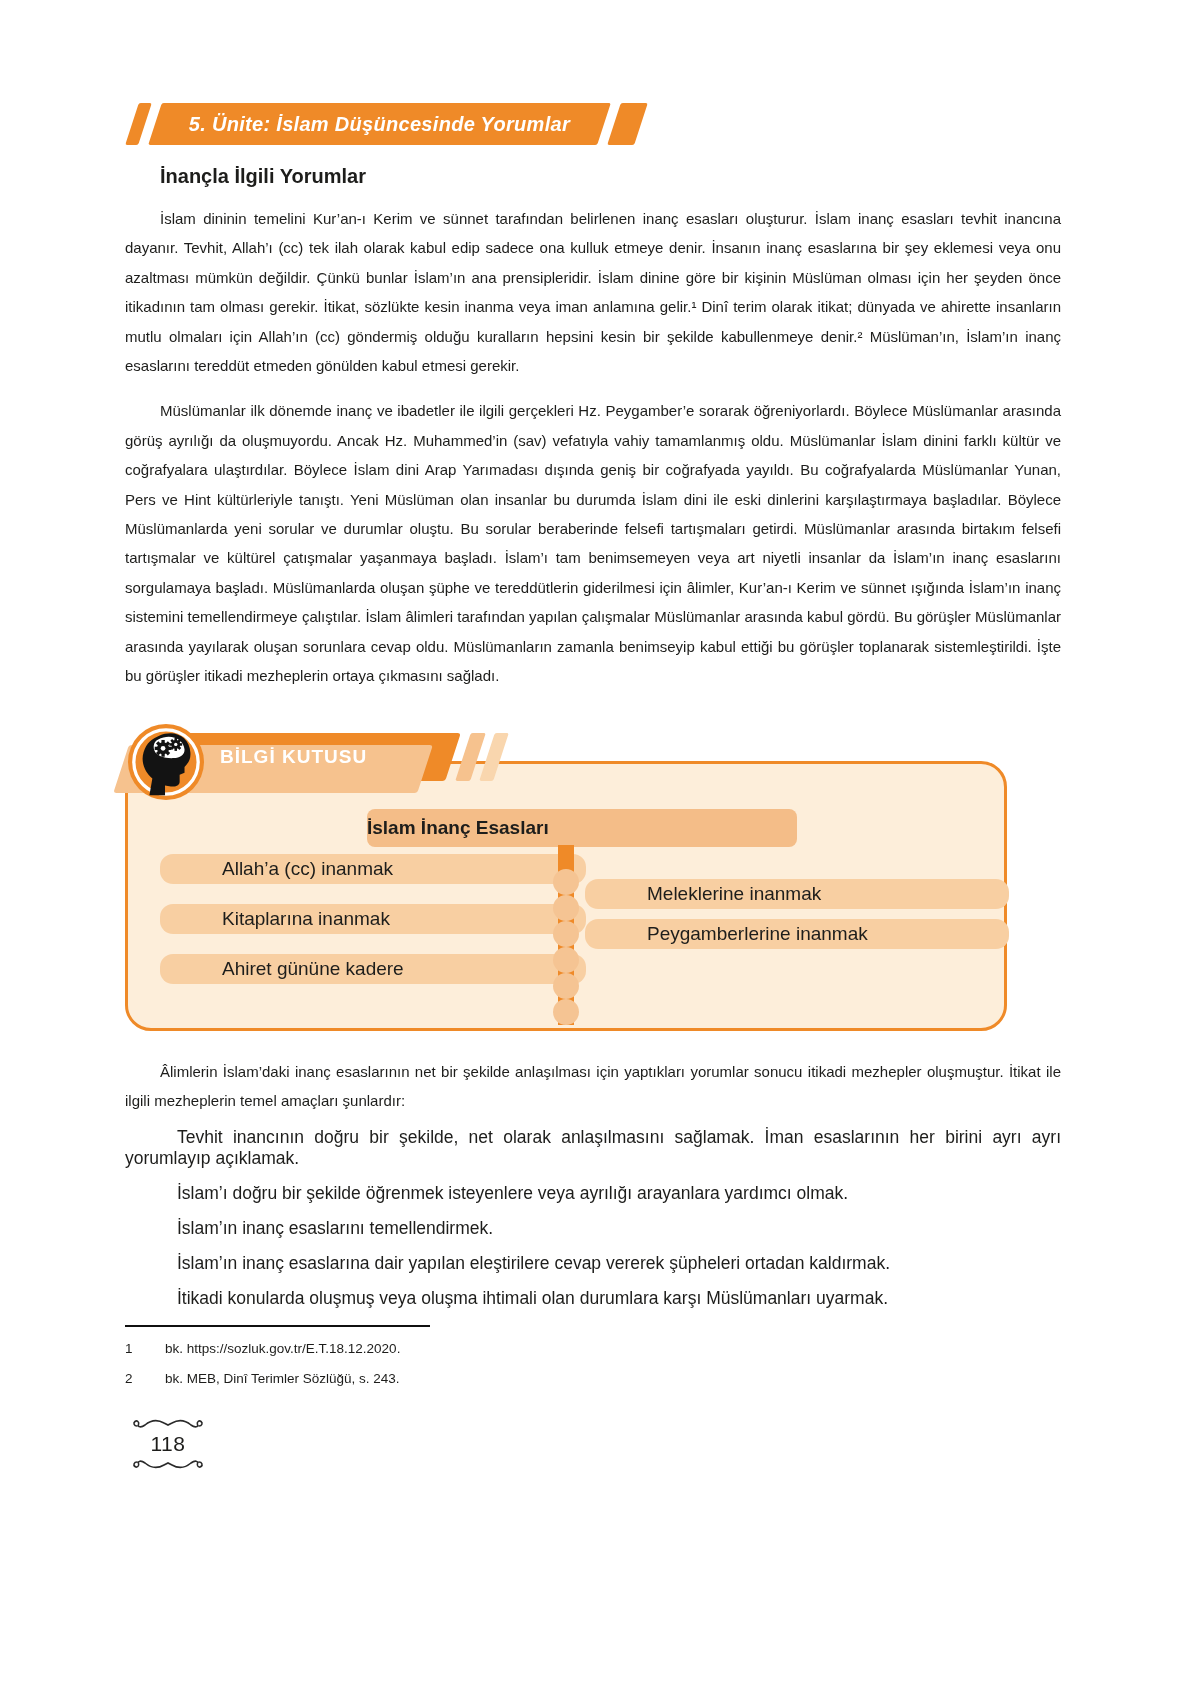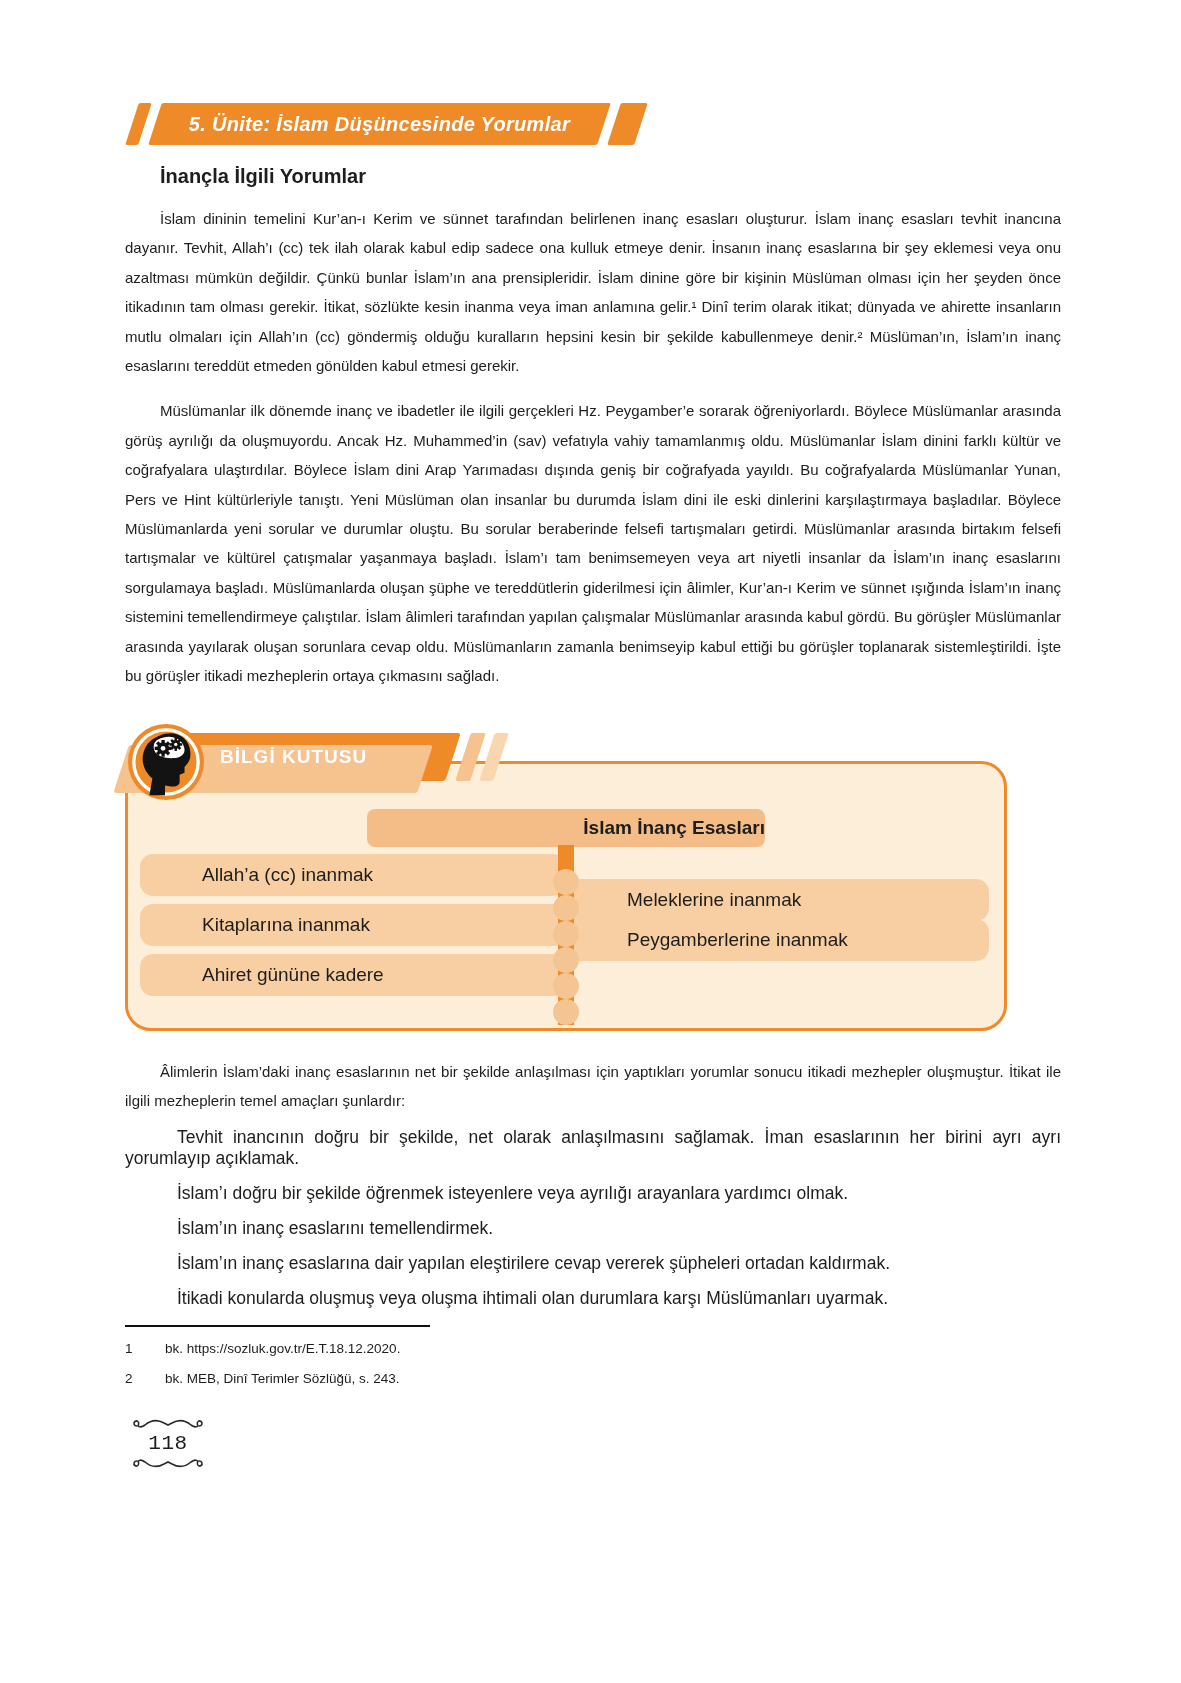--- a/index.html
+++ b/index.html
@@ -42,38 +42,38 @@
              border-radius:3px;display:flex;align-items:center;justify-content:center;}
   .band-main::after{content:'';position:absolute;left:-10px;right:24px;top:12px;height:100%;
              background:var(--accent-light);z-index:-1;border-radius:3px;}
   .band-label{transform:skewX(18deg);color:#fff;font-weight:bold;font-size:19px;letter-spacing:1px;}
   .chev{transform:skewX(-18deg);border-radius:2px;}
   .chev-1{width:15px;margin-left:10px;background:var(--accent-light);}
   .chev-2{width:14px;margin-left:9px;background:var(--accent-lighter);}
   .ib-icon{position:absolute;top:4px;left:2px;z-index:4;width:78px;height:78px;}
 
   
-  .dg-title{position:absolute;top:90px;left:50%;width:398px;margin-left:-199px;height:38px;
-            background:var(--title-bg);border-radius:8px;text-align:right;line-height:38px;
+  .dg-title{position:absolute;top:90px;left:50%;width:430px;margin-left:-199px;height:38px;
+            background:var(--title-bg);border-radius:8px;text-align:left;line-height:38px;
             font-weight:bold;font-size:19px;z-index:1;}
   .dg-bar{position:absolute;left:433px;top:126px;width:16px;height:180px;background:var(--accent);z-index:1;}
   .dg-dot{position:absolute;left:428px;width:26px;height:26px;border-radius:50%;background:var(--dot-bg);z-index:2;}
-  .dg-item{position:absolute;height:42px;border-radius:13px;background:var(--item-bg);
-           display:flex;align-items:center;font-size:19px;padding-left:62px;z-index:0;}
+  .dg-item{position:absolute;height:30px;border-radius:13px;background:var(--item-bg);
+           display:flex;align-items:center;font-size:19px;padding-left:62px;z-index:0;margin-left:20px;}
   .dg-left{left:15px;width:426px;}
   .dg-right{left:440px;width:424px;}
 
   
   .fn-rule{width:305px;border-top:2px solid #101010;margin:16px 0 12px;}
   .fn-row{display:flex;font-size:13.5px;line-height:20px;margin-bottom:10px;}
   .fn-num{width:40px;flex:0 0 40px;}
 
   
   .pageno{margin-top:26px;width:86px;text-align:center;}
-  .pageno .num{font-size:21px;letter-spacing:.5px;margin:1px 0;font-family:Liberation Mono, monospace;}
+  .pageno .num{font-size:21px;letter-spacing:.5px;margin:1px 0;}
   .flourish{display:block;margin:0 auto;}
 </style>
 </head>
 <body>
 
 <div class="page">
   <div class="content">
 
     <div class="banner">
       <div class="banner-seg banner-tip"></div>

